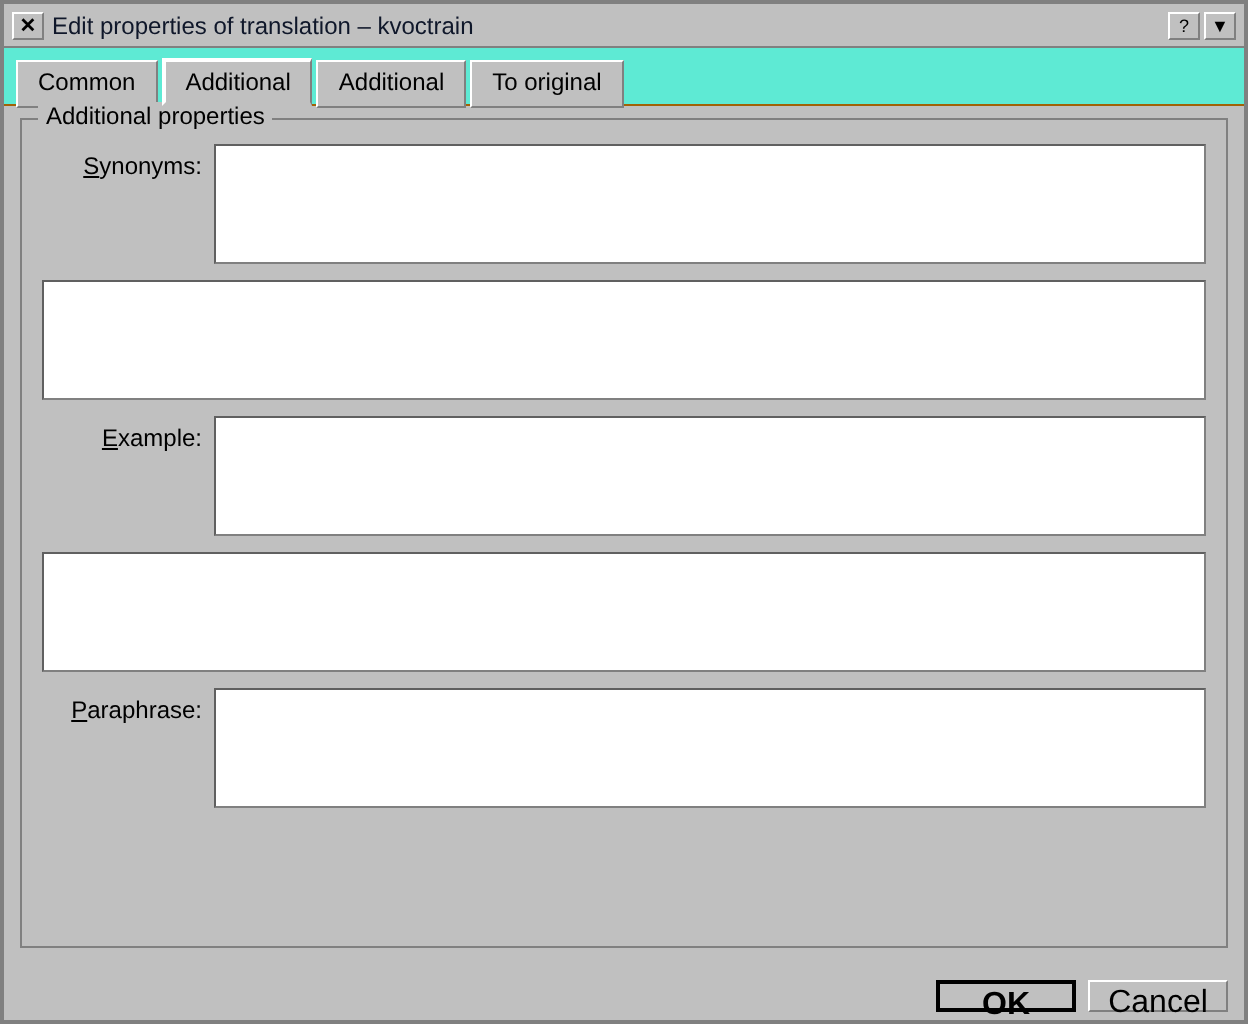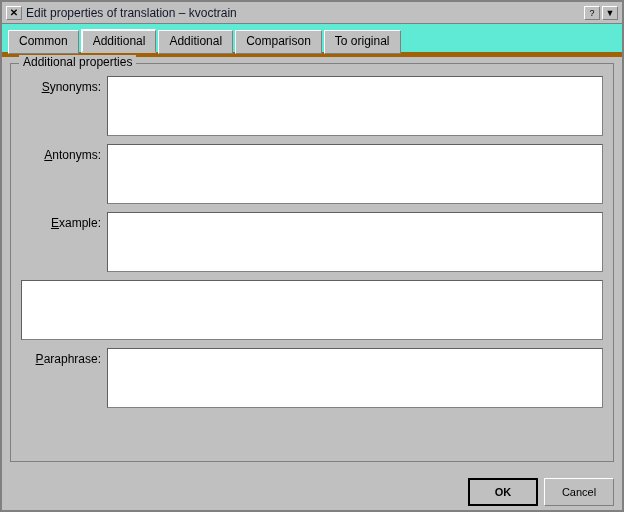--- a/index.html
+++ b/index.html
@@ -117,21 +117,21 @@
       border: 1px solid #808080;
       border-top-color: #ffffff;
       border-left-color: #ffffff;
       top: 2px;
     }
 
     .content-area {
       flex: 1;
       background: #c0c0c0;
       padding: 6px 8px 8px 8px;
-      border-top: 5px solid #a16207;
+      border-top: 1px solid #a16207;
       display: flex;
       flex-direction: column;
     }
 
     .group-box {
       border: 1px solid #808080;
       border-top-color: #808080;
       background: #c0c0c0;
       padding: 12px 10px 10px 10px;
       flex: 1;
@@ -186,27 +186,27 @@
 
     .buttons-row {
       display: flex;
       justify-content: flex-end;
       gap: 6px;
       padding: 8px 8px 4px 8px;
     }
 
     .btn {
       min-width: 70px;
-      height: 28px;
-      background: #c0c0c0;
-      border: 1px solid #808080;
-      border-top-color: #ffffff;
-      border-left-color: #ffffff;
-      cursor: pointer;
-      font-size: 11px;
+      height: 16px;
+      background: #c0c0c0;
+      border: 1px solid #808080;
+      border-top-color: #ffffff;
+      border-left-color: #ffffff;
+      cursor: pointer;
+      font-size: 16px;
       padding: 2px 8px;
     }
 
     .btn-ok {
       font-weight: bold;
       border: 2px solid #000000;
       background: #c0c0c0;
     }
 
     .underline {
@@ -233,43 +233,37 @@
     <div class="tab inactive">
       <span>Common</span>
     </div>
     <div class="tab active">
       <span>Additional</span>
     </div>
     <div class="tab inactive">
       <span>Additional</span>
     </div>
     <div class="tab inactive">
-      <span>Comparison</span>
-    </div>
-    <div class="tab inactive">
       <span>To original</span>
     </div>
   </div>
 
   <div class="content-area">
     <div class="group-box">
       <span class="group-box-legend">Additional properties</span>
       <div class="fields-container">
 
         <div class="field-row">
           <label class="field-label">
             <span class="underline">S</span>ynonyms:
           </label>
           <textarea class="field-input" style=""></textarea>
         </div>
 
         <div class="field-row">
-          <label class="field-label">
-            <span class="underline">A</span>ntonyms:
-          </label>
           <textarea class="field-input" style=""></textarea>
         </div>
 
         <div class="field-row">
           <label class="field-label">
             <span class="underline">E</span>xample:
           </label>
           <textarea class="field-input" style=""></textarea>
         </div>
 

